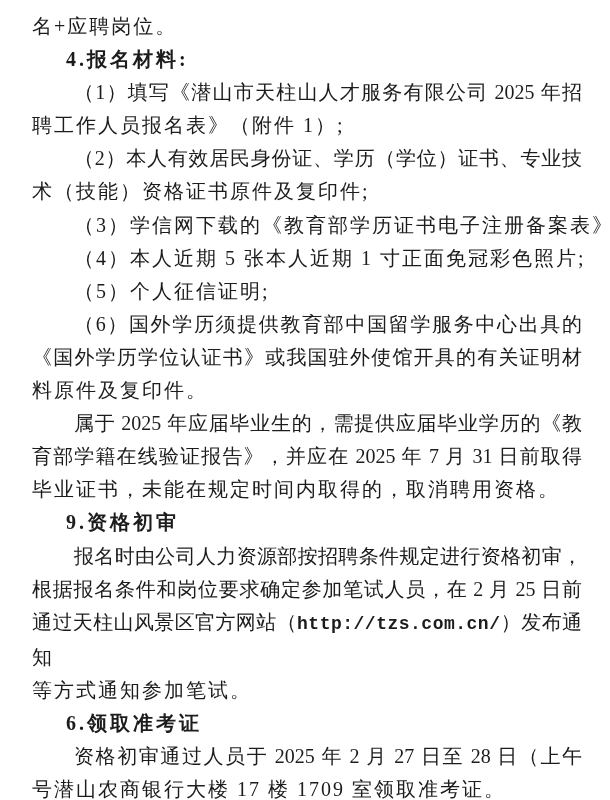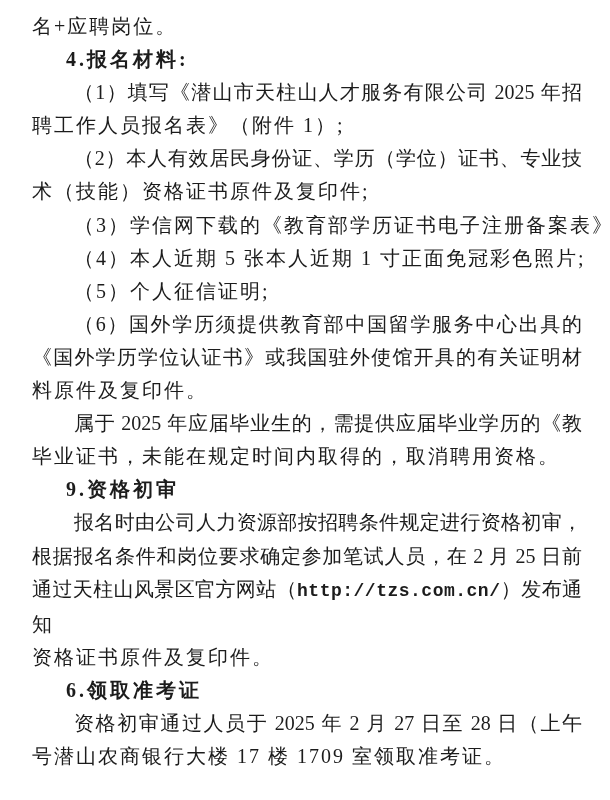--- a/index.html
+++ b/index.html
@@ -33,22 +33,23 @@
   <div class="line">聘工作人员报名表》（附件 1）;</div>
   <div class="line just indent">（2）本人有效居民身份证、学历（学位）证书、专业技</div>
   <div class="line">术（技能）资格证书原件及复印件;</div>
   <div class="line indent">（3）学信网下载的《教育部学历证书电子注册备案表》;</div>
   <div class="line indent">（4）本人近期 5 张本人近期 1 寸正面免冠彩色照片;</div>
   <div class="line indent">（5）个人征信证明;</div>
   <div class="line just indent">（6）国外学历须提供教育部中国留学服务中心出具的</div>
   <div class="line just">《国外学历学位认证书》或我国驻外使馆开具的有关证明材</div>
   <div class="line">料原件及复印件。</div>
   <div class="line just indent">属于 2025 年应届毕业生的，需提供应届毕业学历的《教</div>
+  <div class="line just">育部学籍在线验证报告》，并应在 2025 年 7 月 31 日前取得</div>
   <div class="line">毕业证书，未能在规定时间内取得的，取消聘用资格。</div>
   <div class="line heading">9.资格初审</div>
   <div class="line just indent">报名时由公司人力资源部按招聘条件规定进行资格初审，</div>
   <div class="line just">根据报名条件和岗位要求确定参加笔试人员，在 2 月 25 日前</div>
   <div class="line just"><span>通过天柱山风景区官方网站（</span><span class="url">http://tzs.com.cn/</span><span>）发布通知</span></div>
-  <div class="line">资格证书原件及复印件。</div>
+  <div class="line">等方式通知参加笔试。</div>
   <div class="line heading">6.领取准考证</div>
   <div class="line just indent">资格初审通过人员于 2025 年 2 月 27 日至 28 日（上午</div>
   <div class="line">号潜山农商银行大楼 17 楼 1709 室领取准考证。</div>
 </div>
 
 </body></html>

